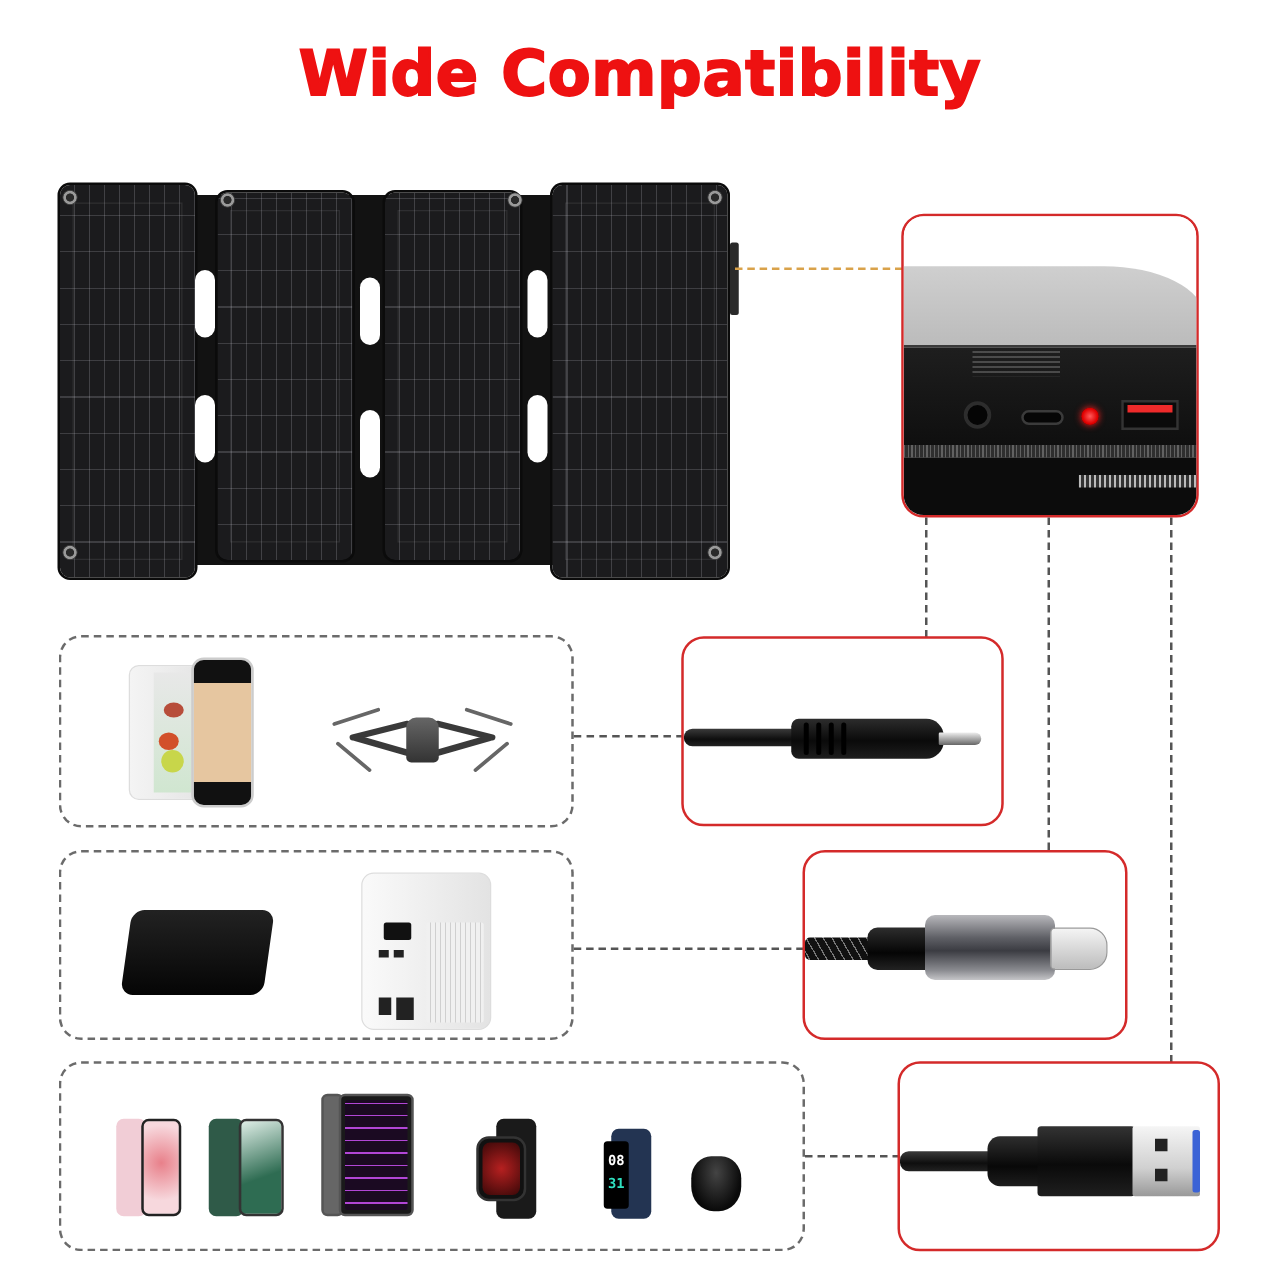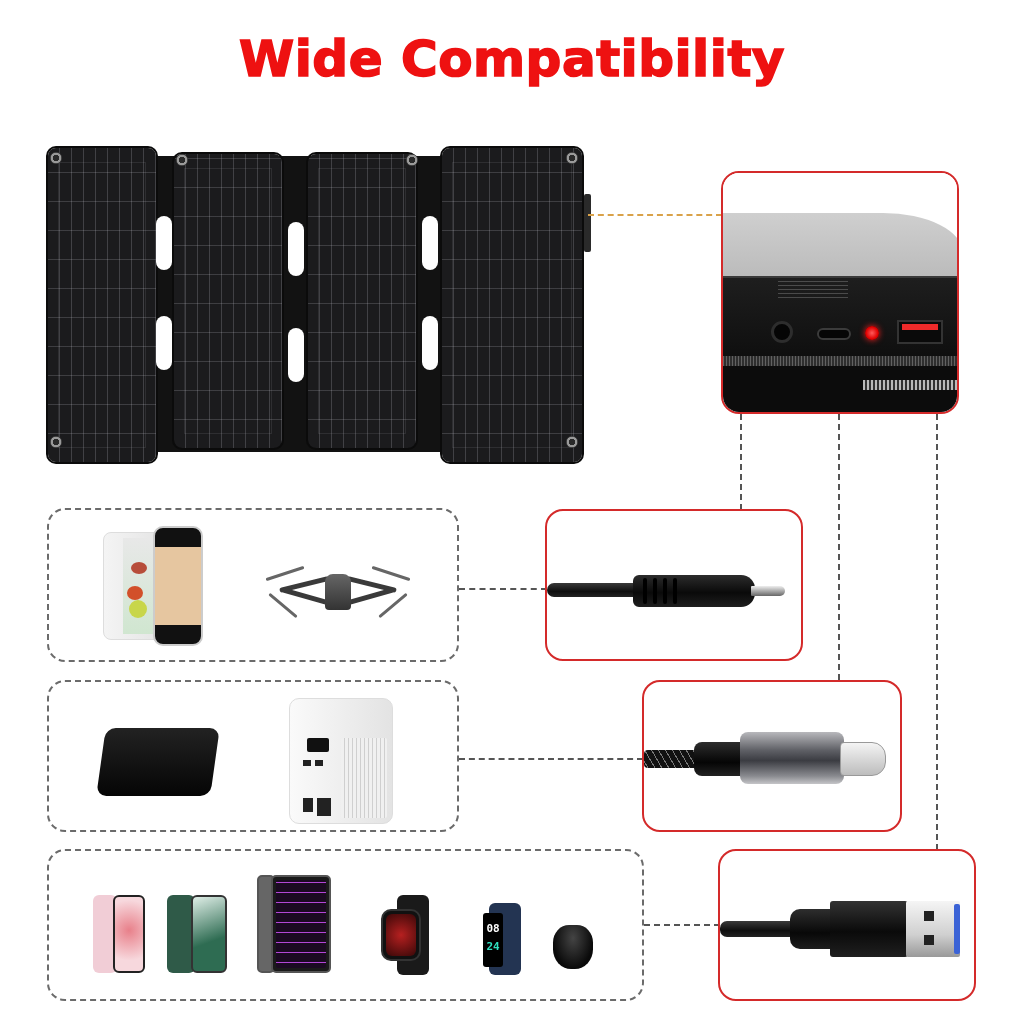--- a/index.html
+++ b/index.html
@@ -249,21 +249,21 @@
   <div class="dev" style="left:332px;top:44px;width:56px;height:80px;">
     <div class="band" style="left:16px;top:0;width:32px;height:80px;"></div>
     <div class="watch" style="left:0;top:14px;width:40px;height:52px;">
         <div class="watch-screen"></div>
       </div>
   </div>
   <div class="dev" style="left:432px;top:52px;width:42px;height:72px;">
     <div class="band-blue" style="left:8px;top:0;width:32px;height:72px;"></div>
     <div class="tracker-screen" style="left:2px;top:10px;width:20px;height:54px;">
       <div style="font-size:11px;line-height:20px;margin-top:6px;">08</div>
-      <div style="font-size:11px;line-height:16px;color:#2fe0c0;">24</div>
+      <div style="font-size:11px;line-height:16px;color:#2fe0c0;">31</div>
     </div>
   </div>
   <div class="dev" style="left:502px;top:72px;width:44px;height:52px;">
     <div class="buds" style="left:2px;top:2px;width:40px;height:44px;"></div>
   </div>
 </div>
 <div class="hline" style="left:644px;top:924px;width:76px;"></div>
 
 <div class="callout" style="left:718px;top:849px;width:258px;height:152px;">
   <div title="usb-a-cable-icon">

